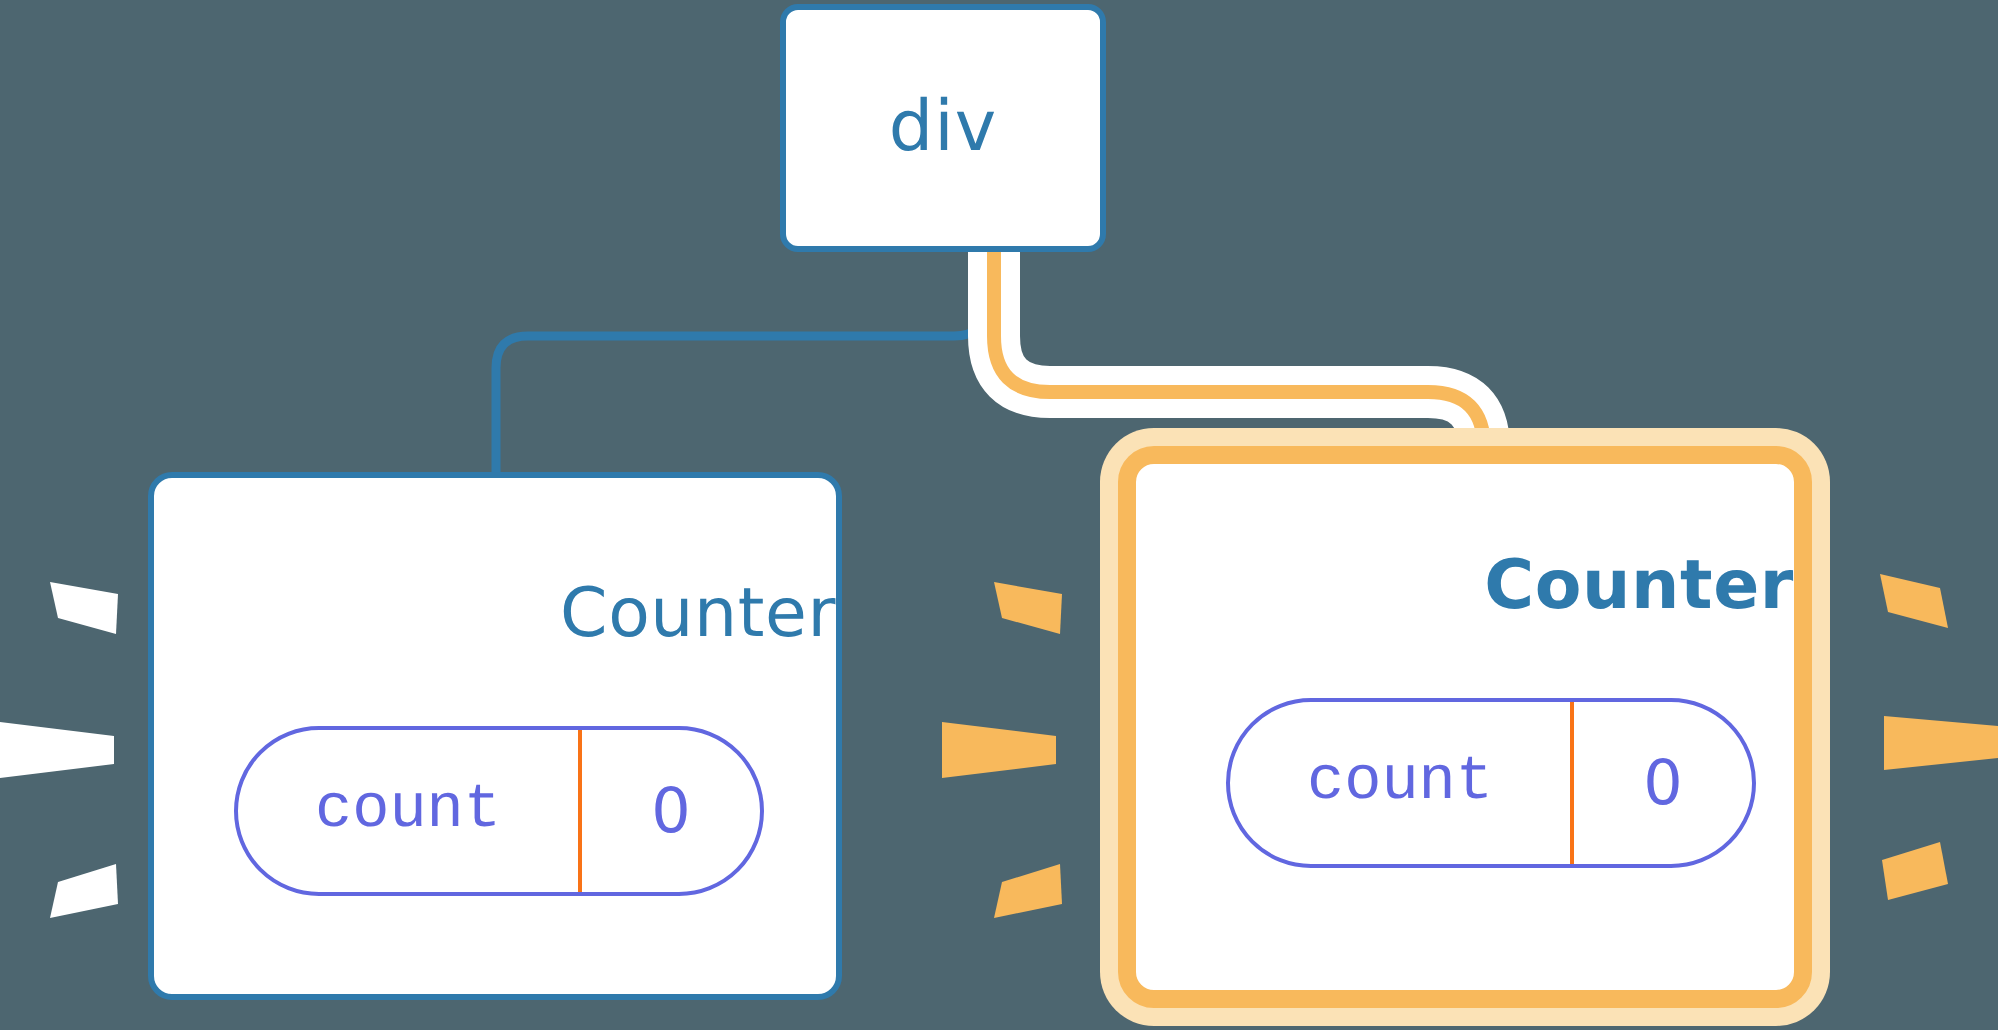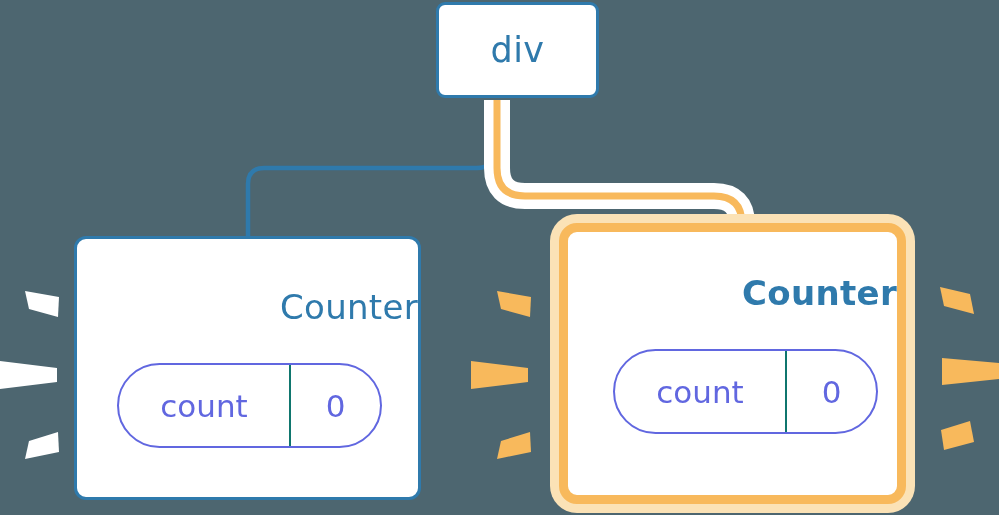--- a/index.html
+++ b/index.html
@@ -22,24 +22,24 @@
     left: 0; top: 0;
     width: 999px;
     height: 515px;
   }
   .node {
     position: absolute;
     background: #ffffff;
     box-sizing: border-box;
   }
   .node-div {
-    left: 436px;
+    left: 390px;
     top: 2px;
     width: 163px;
-    height: 96px;
+    height: 124px;
     border: 3px solid #2f7aac;
     border-radius: 9px;
     z-index: 4;
   }
   .node-div .node-title {
     position: absolute;
     left: 0; right: 0;
     top: 50%;
     transform: translateY(-50%);
     text-align: center;
@@ -103,22 +103,23 @@
     top: 117px;
     width: 265px;
   }
   .pill-key {
     flex: 0 0 172px;
     display: flex;
     align-items: center;
     justify-content: center;
     color: #6167e0;
     font-size: 31px;
-    border-right: 2px solid #0f766e;
+    border-right: 2px solid #f97316;
     box-sizing: border-box;
+    font-family: Liberation Mono, monospace;
   }
   .pill-val {
     flex: 1 1 auto;
     display: flex;
     align-items: center;
     justify-content: center;
     color: #6167e0;
     font-size: 31px;
   }
   #rays {

